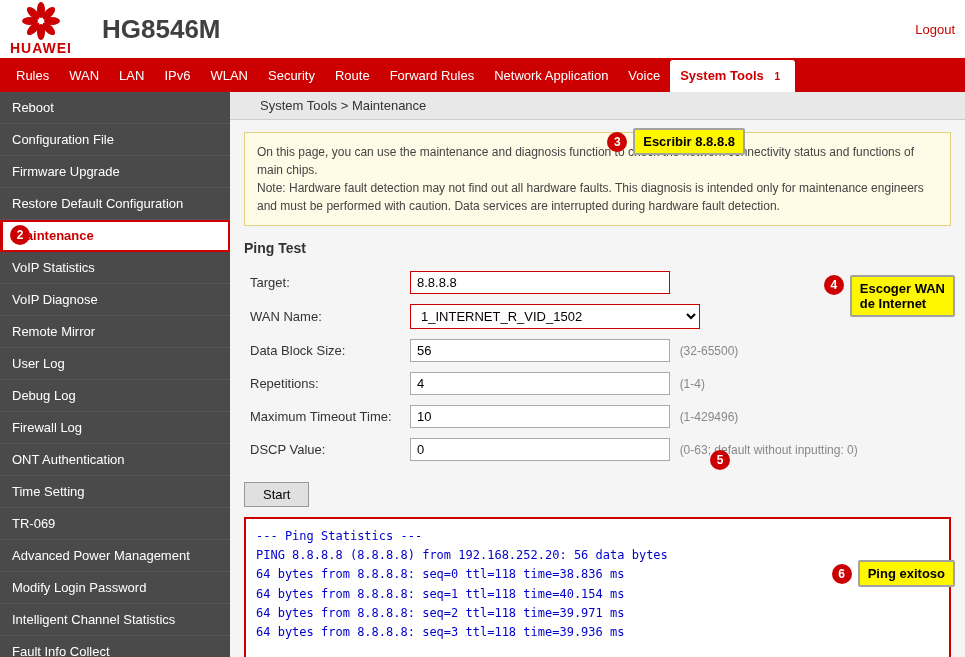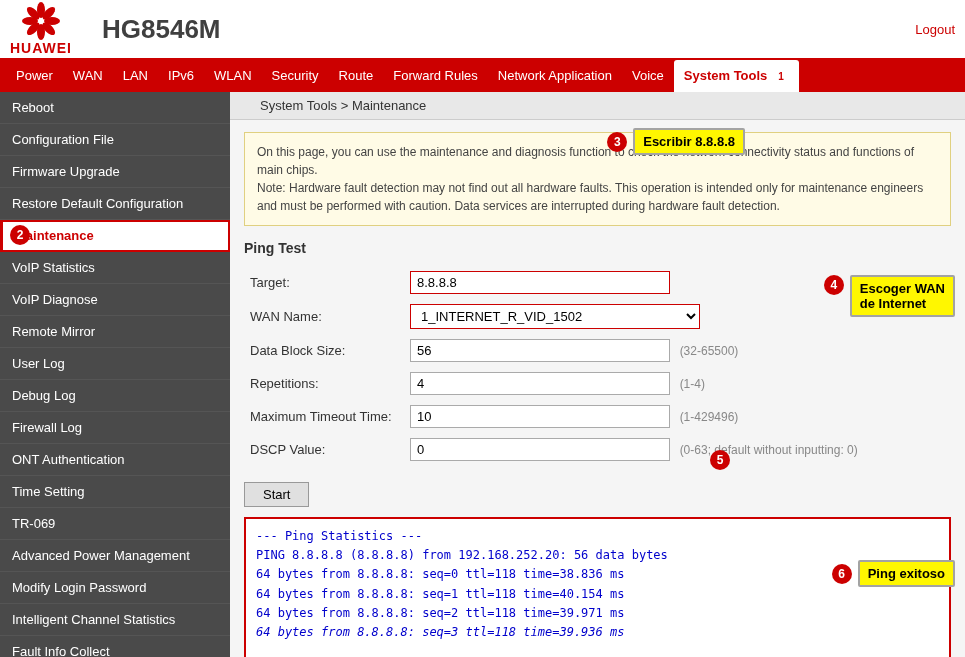--- a/index.html
+++ b/index.html
@@ -72,21 +72,21 @@
         <ellipse cx="22" cy="8" rx="4" ry="8" transform="rotate(315 22 19)"></ellipse>
       </g>
     </svg>
     <span class="logo-text">HUAWEI</span>
   </div>
   <div class="product-name">HG8546M</div>
   <a class="logout-btn">Logout</a>
 </div>
 
 <div class="nav-bar">
-  <span class="nav-item">Power</span>
+  <span class="nav-item">Rules</span>
   <span class="nav-item">WAN</span>
   <span class="nav-item">LAN</span>
   <span class="nav-item">IPv6</span>
   <span class="nav-item">WLAN</span>
   <span class="nav-item">Security</span>
   <span class="nav-item">Route</span>
   <span class="nav-item">Forward Rules</span>
   <span class="nav-item">Network Application</span>
   <span class="nav-item">Voice</span>
   <span class="nav-item active">
@@ -119,21 +119,21 @@
 
   </div>
 
   <div class="content">
     <div class="breadcrumb">System Tools &gt; Maintenance</div>
 
     <div class="content-inner" style="position:relative;">
 
       <div class="info-box">
         <span>On this page, you can use the maintenance and diagnosis function to check the network connectivity status and functions of main chips.</span><br>
-        <span>Note: Hardware fault detection may not find out all hardware faults. This operation is intended only for maintenance engineers and must be performed with caution. Data services are interrupted during hardware fault detection.</span>
+        <span>Note: Hardware fault detection may not find out all hardware faults. This diagnosis is intended only for maintenance engineers and must be performed with caution. Data services are interrupted during hardware fault detection.</span>
       </div>
 
       <div style="position:relative;">
         <div class="section-title">Ping Test</div>
 
         <table class="form-table">
           <tbody>
               <tr>
             <td>Target:</td>
             <td>
@@ -183,21 +183,21 @@
 
         <button class="start-btn">Start</button>
       </div>
 
       <div class="ping-result">
         <div style="color:#00c; font-family:monospace; font-size:12px;">--- Ping Statistics ---</div>
         <div style="color:#00c; font-family:monospace; font-size:12px;">PING 8.8.8.8 (8.8.8.8) from 192.168.252.20: 56 data bytes</div>
         <div style="color:#00c; font-family:monospace; font-size:12px;">64 bytes from 8.8.8.8: seq=0 ttl=118 time=38.836 ms</div>
         <div style="color:#00c; font-family:monospace; font-size:12px;">64 bytes from 8.8.8.8: seq=1 ttl=118 time=40.154 ms</div>
         <div style="color:#00c; font-family:monospace; font-size:12px;">64 bytes from 8.8.8.8: seq=2 ttl=118 time=39.971 ms</div>
-        <div style="color:#00c; font-family:monospace; font-size:12px;font-style:italic;">64 bytes from 8.8.8.8: seq=3 ttl=118 time=39.936 ms</div>
+        <div style="color:#00c; font-family:monospace; font-size:12px;">64 bytes from 8.8.8.8: seq=3 ttl=118 time=39.936 ms</div>
         <div>&nbsp;</div>
 
       </div>
 
       <div style="position:absolute; top:8px; right:220px; display:flex; align-items:center; gap:6px; z-index:20;">
         <span class="circle-badge">3</span>
         <div class="anno-box">Escribir 8.8.8.8</div>
       </div>
 
       <div style="position:absolute; top:105px; left:-220px; z-index:20;">

